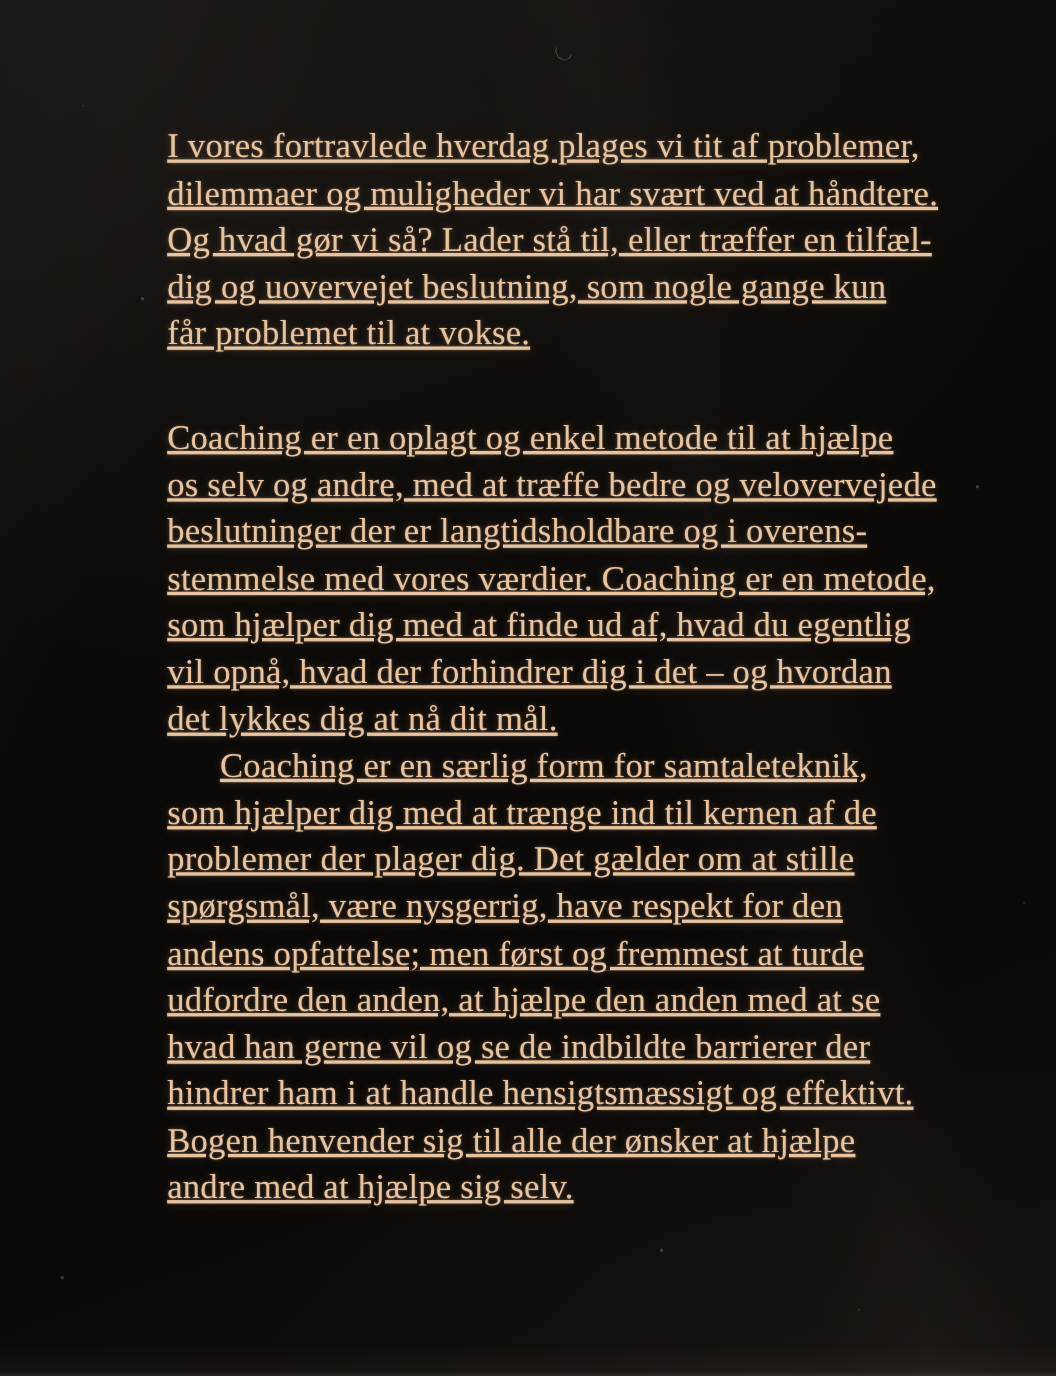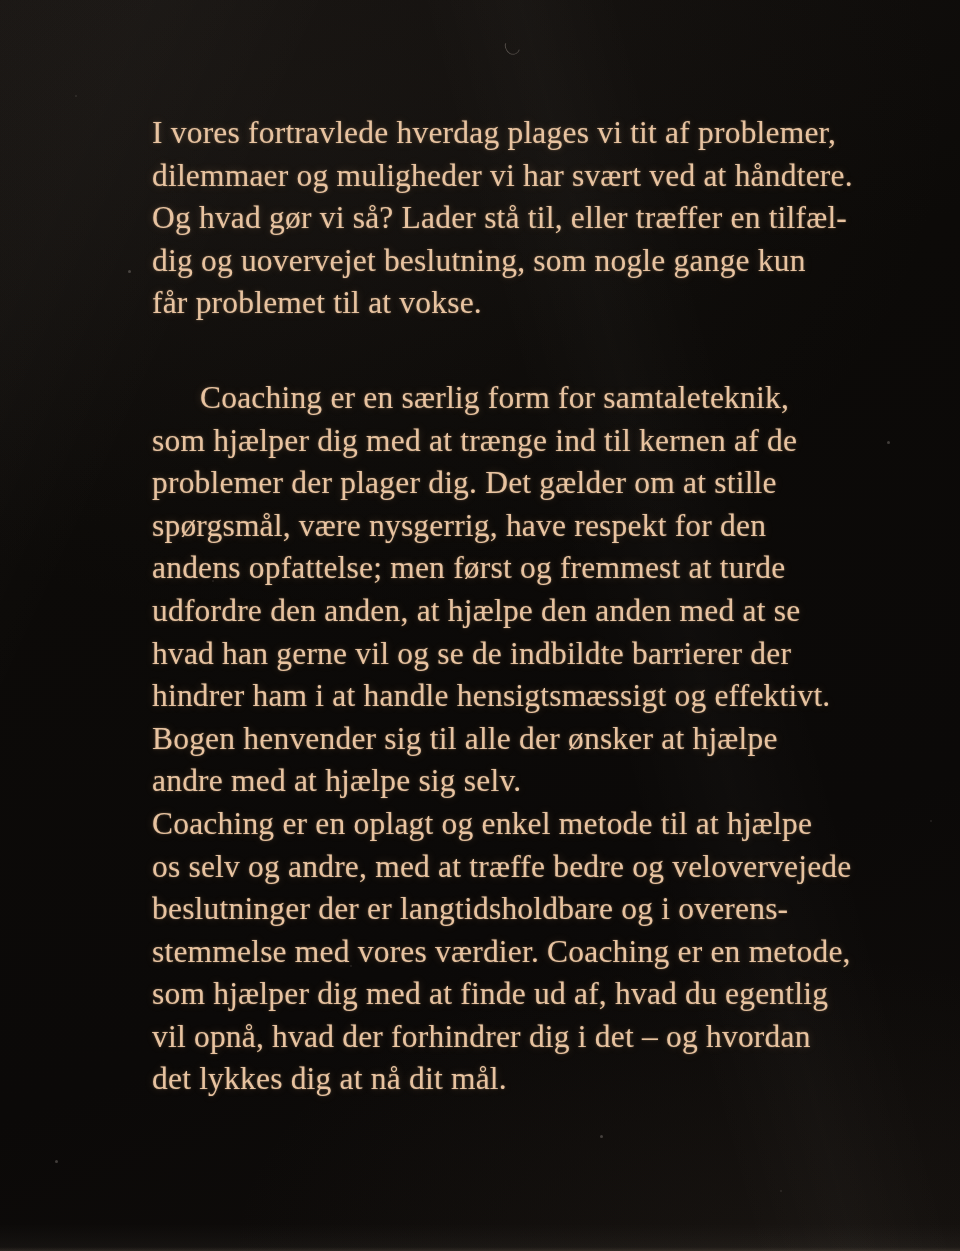--- a/index.html
+++ b/index.html
@@ -37,20 +37,21 @@
     font-size: 31.5px;
     line-height: 42.6px;
     letter-spacing: 0.2px;
     text-shadow:
       0 0 2px rgba(238,201,162,0.45),
       0 0 9px rgba(225,170,120,0.22);
   }
   .para {
     margin: 0;
     white-space: pre-line;
+    text-decoration: underline;
   }
   .para.gap-after {
     margin-bottom: 52px;
   }
   .para.indent-first {
     text-indent: 48px;
   }
   .speck {
     position: absolute;
     width: 3px;
@@ -88,37 +89,37 @@
 
 <div class="cover">
   <div class="sheen"></div>
 
   <div class="blurb">
     <p class="para gap-after">I vores fortravlede hverdag plages vi tit af problemer,
 dilemmaer og muligheder vi har svært ved at håndtere.
 Og hvad gør vi så? Lader stå til, eller træffer en tilfæl-
 dig og uovervejet beslutning, som nogle gange kun
 får problemet til at vokse.</p>
+    <p class="para">Coaching er en oplagt og enkel metode til at hjælpe
+os selv og andre, med at træffe bedre og velovervejede
+beslutninger der er langtidsholdbare og i overens-
+stemmelse med vores værdier. Coaching er en metode,
+som hjælper dig med at finde ud af, hvad du egentlig
+vil opnå, hvad der forhindrer dig i det – og hvordan
+det lykkes dig at nå dit mål.</p>
     <p class="para indent-first">Coaching er en særlig form for samtaleteknik,
 som hjælper dig med at trænge ind til kernen af de
 problemer der plager dig. Det gælder om at stille
 spørgsmål, være nysgerrig, have respekt for den
 andens opfattelse; men først og fremmest at turde
 udfordre den anden, at hjælpe den anden med at se
 hvad han gerne vil og se de indbildte barrierer der
 hindrer ham i at handle hensigtsmæssigt og effektivt.
 Bogen henvender sig til alle der ønsker at hjælpe
 andre med at hjælpe sig selv.</p>
-    <p class="para">Coaching er en oplagt og enkel metode til at hjælpe
-os selv og andre, med at træffe bedre og velovervejede
-beslutninger der er langtidsholdbare og i overens-
-stemmelse med vores værdier. Coaching er en metode,
-som hjælper dig med at finde ud af, hvad du egentlig
-vil opnå, hvad der forhindrer dig i det – og hvordan
-det lykkes dig at nå dit mål.</p>
   </div>
 
   <div class="scratch-mark"></div>
 
   <div class="speck" style="left:128px; top:270px;"></div>
   <div class="speck dim" style="left:75px; top:95px;"></div>
   <div class="speck dim" style="left:212px; top:580px;"></div>
   <div class="speck" style="left:887px; top:441px;"></div>
   <div class="speck dim" style="left:350px; top:965px;"></div>
   <div class="speck" style="left:600px; top:1135px;"></div>

